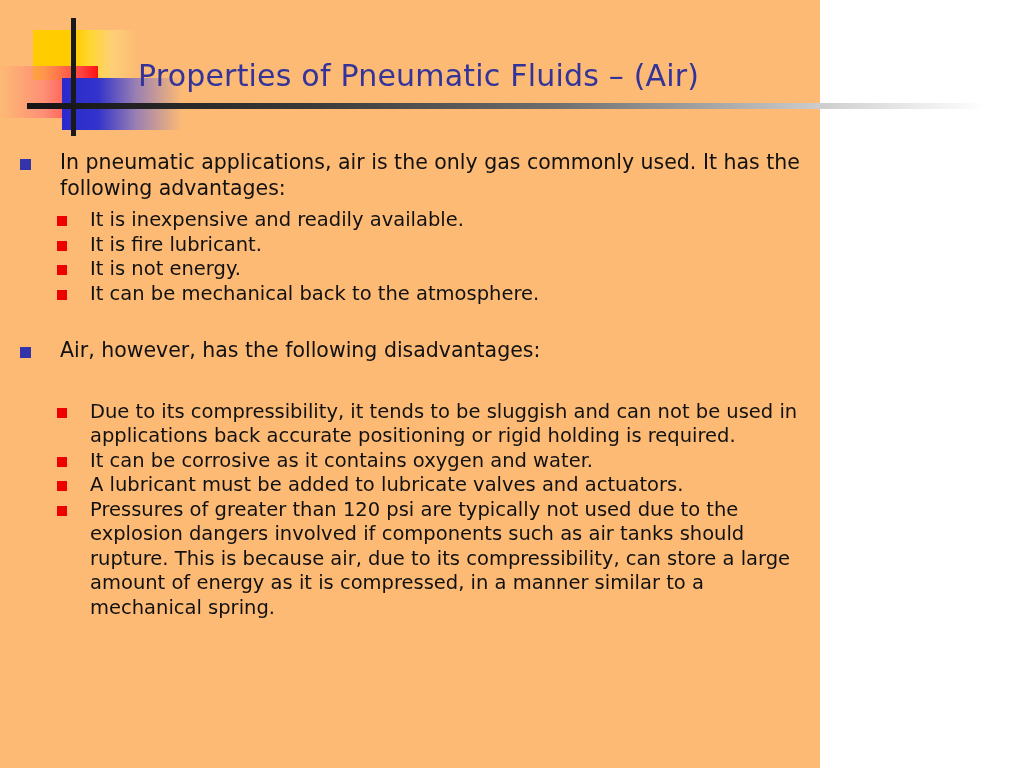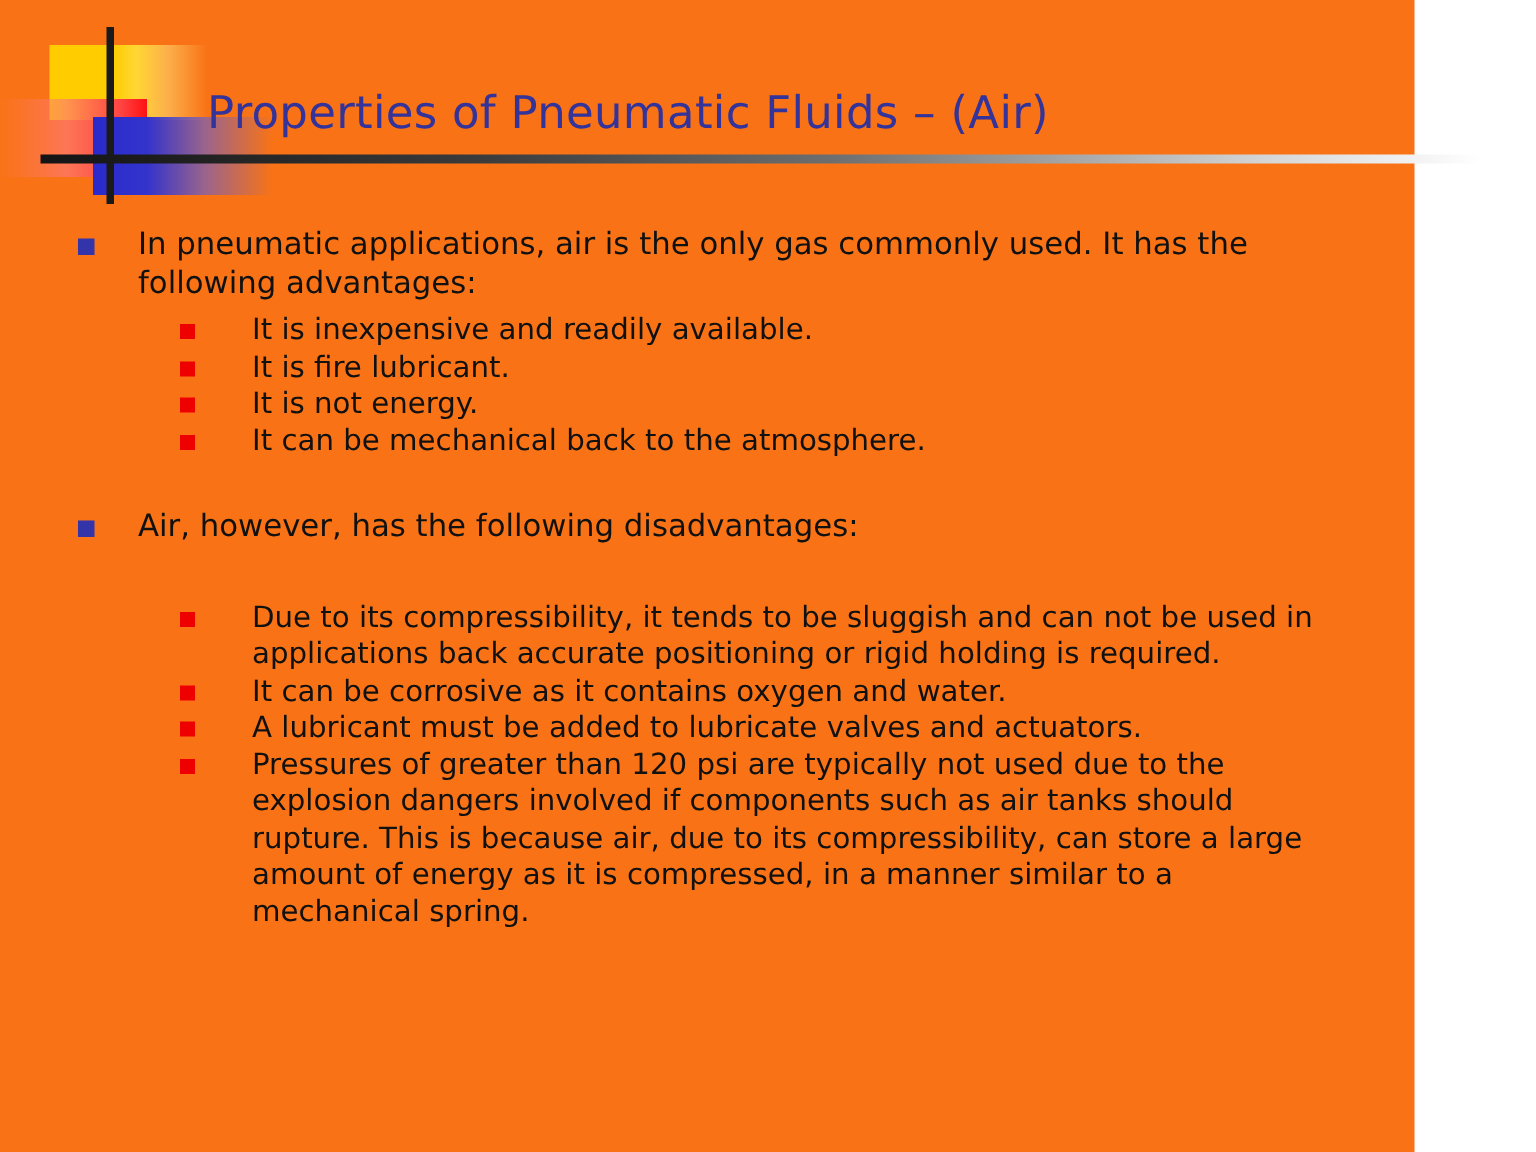--- a/index.html
+++ b/index.html
@@ -11,23 +11,23 @@
     width: 1024px;
     height: 768px;
     overflow: hidden;
     font-family: "DejaVu Sans", "Liberation Sans", sans-serif;
     position: relative;
   }
 
   
   .slide {
     position: relative;
-    width: 943px;
+    width: 820px;
     height: 768px;
-    background: #f97316;
+    background: #fdba74;
   }
 
   
   .ornament {
     position: absolute;
     left: 0;
     top: 0;
     width: 340px;
     height: 150px;
     pointer-events: none;
@@ -95,42 +95,41 @@
     width: 1024px;
   }
 
   .bullet-row {
     display: flex;
     align-items: flex-start;
   }
 
   
   .lvl1 {
-    padding-left: 52px;
+    padding-left: 20px;
     margin-bottom: 0px;
   }
   .lvl1 .marker {
     flex: 0 0 auto;
     width: 11px;
     height: 11px;
     background: #3333AA;
     margin-top: 9px;
     margin-right: 29px;
   }
   .lvl1 .text {
     font-size: 20.5px;
     line-height: 25.5px;
     color: #111111;
     max-width: 754px;
   }
 
   
   .lvl2 {
-    padding-left: 120px;
-    gap: 15px;
+    padding-left: 57px;
   }
   .lvl2 .marker {
     flex: 0 0 auto;
     width: 10px;
     height: 10px;
     background: #EE0000;
     margin-top: 8px;
     margin-right: 23px;
   }
   .lvl2 .text {

